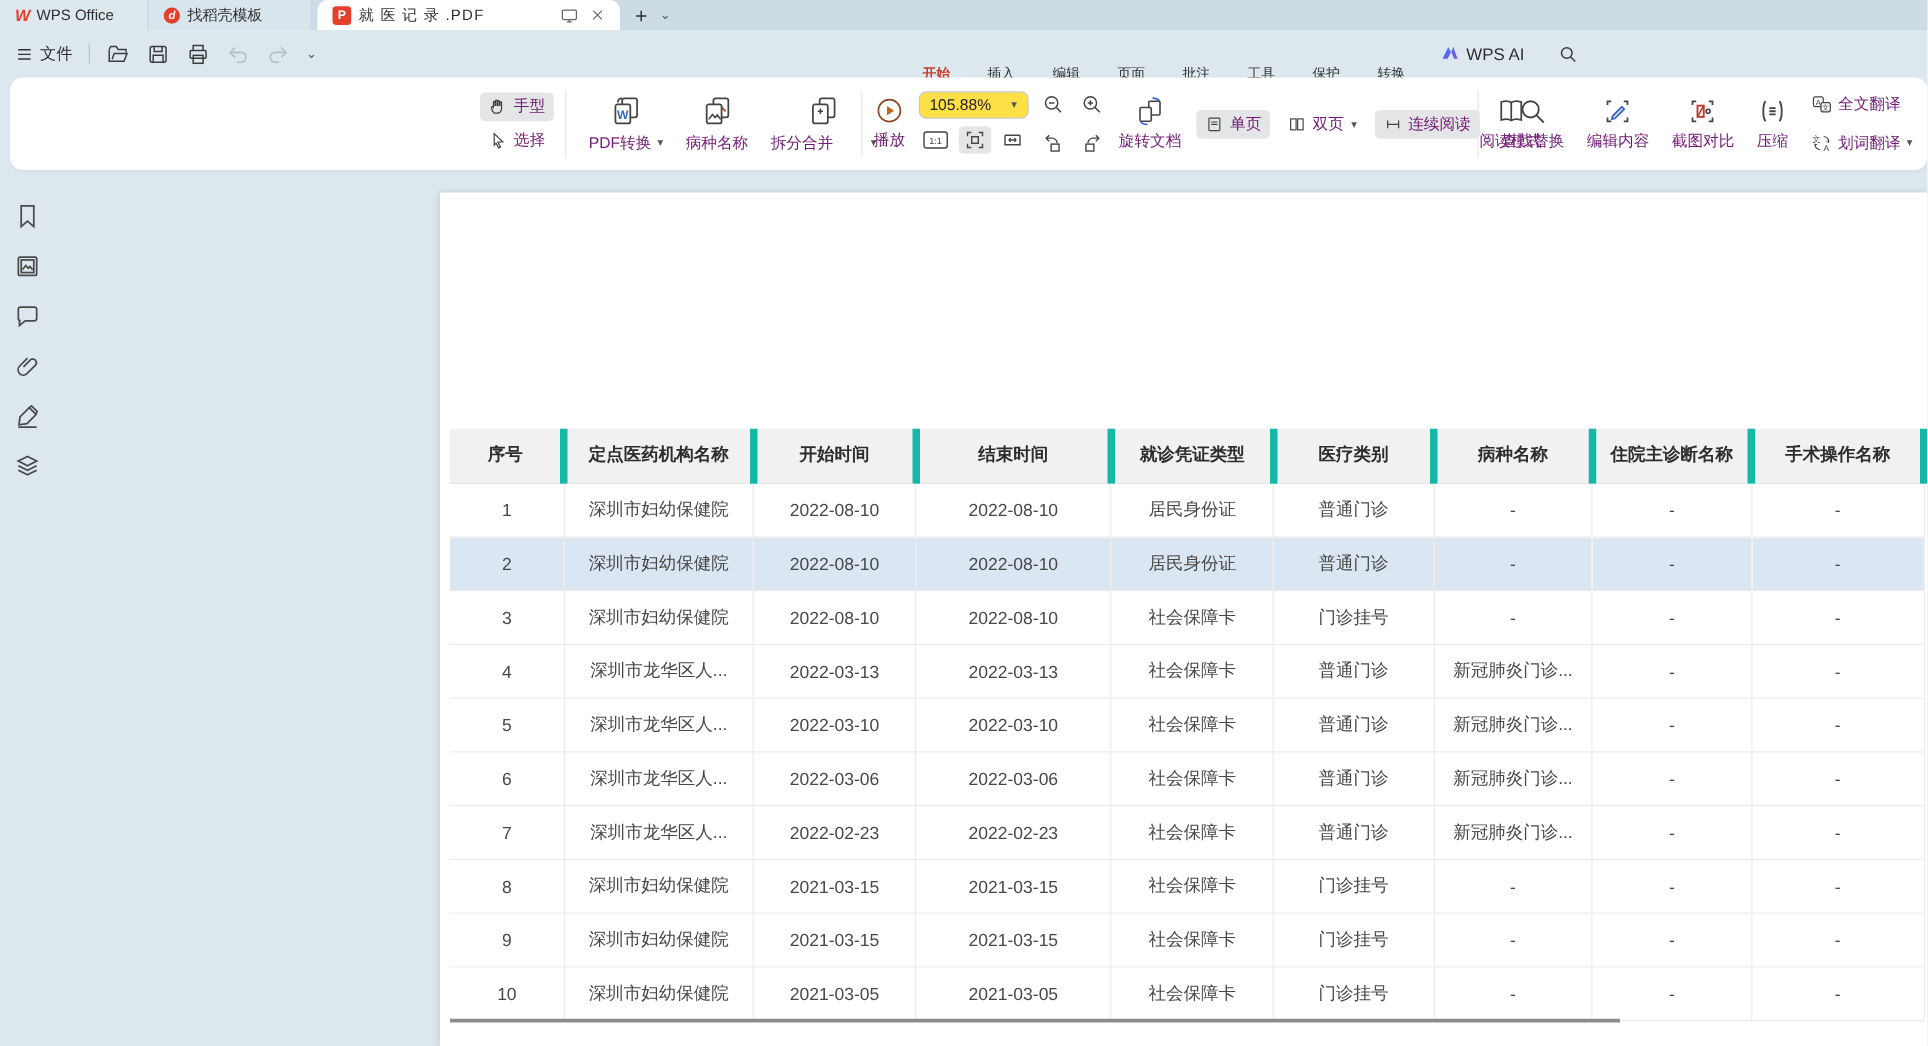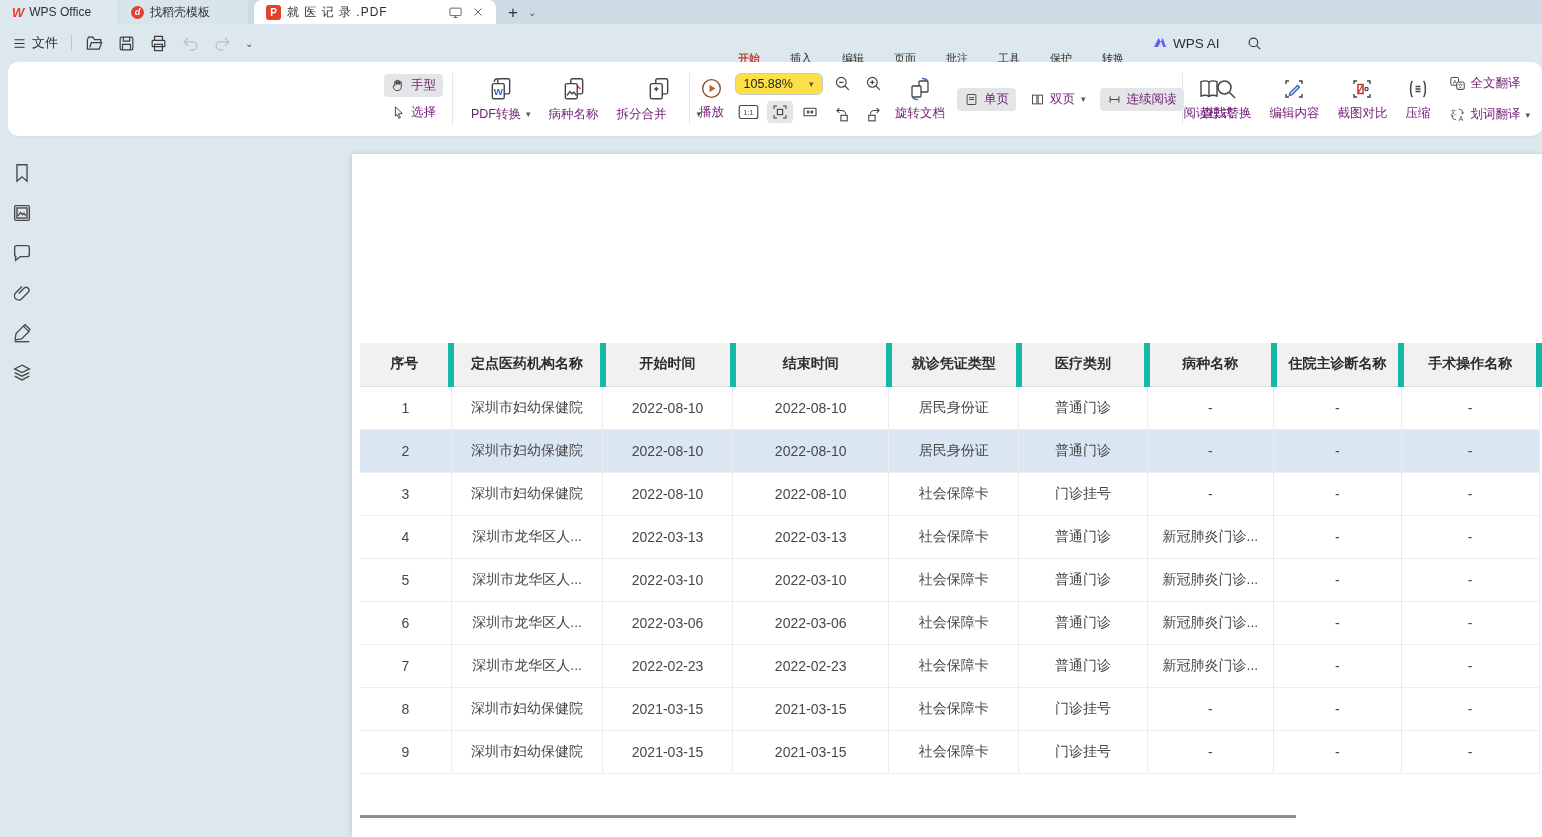--- a/index.html
+++ b/index.html
@@ -577,16 +577,27 @@
           <td>9</td>
           <td>深圳市妇幼保健院</td>
           <td>2021-03-15</td>
           <td>2021-03-15</td>
           <td>社会保障卡</td>
           <td>门诊挂号</td>
           <td>-</td>
           <td>-</td>
           <td>-</td>
         </tr>
+        <tr>
+          <td>10</td>
+          <td>深圳市妇幼保健院</td>
+          <td>2021-03-05</td>
+          <td>2021-03-05</td>
+          <td>社会保障卡</td>
+          <td>门诊挂号</td>
+          <td>-</td>
+          <td>-</td>
+          <td>-</td>
+        </tr>
       </tbody>
   </table>
   <div class="hscroll"></div>
 </div>
 
 </body></html>

